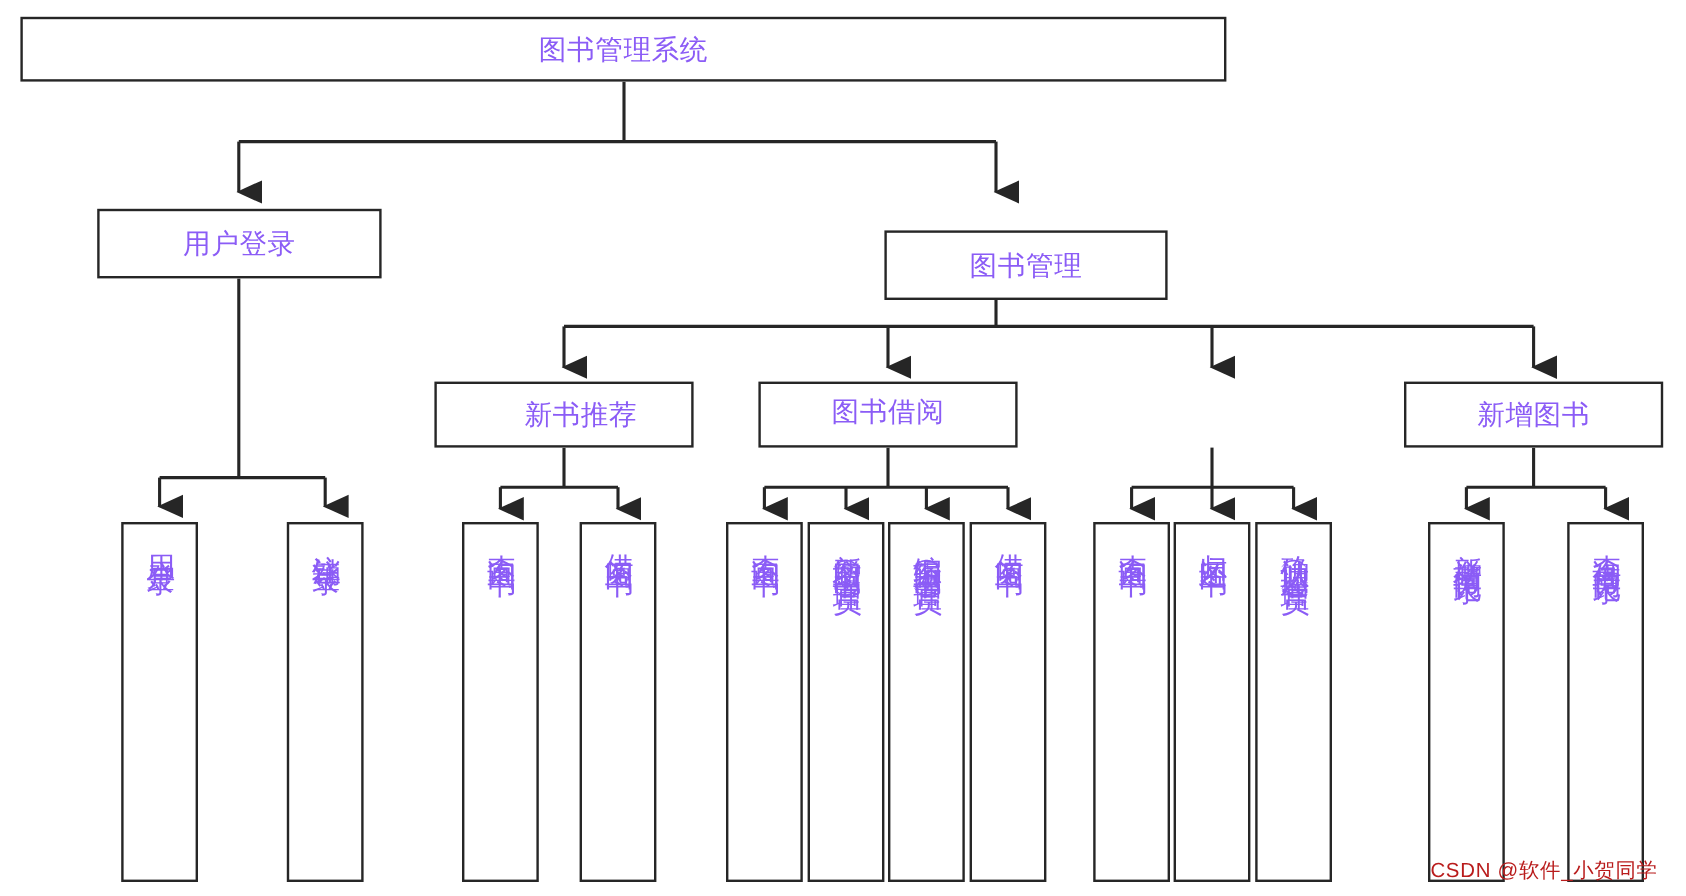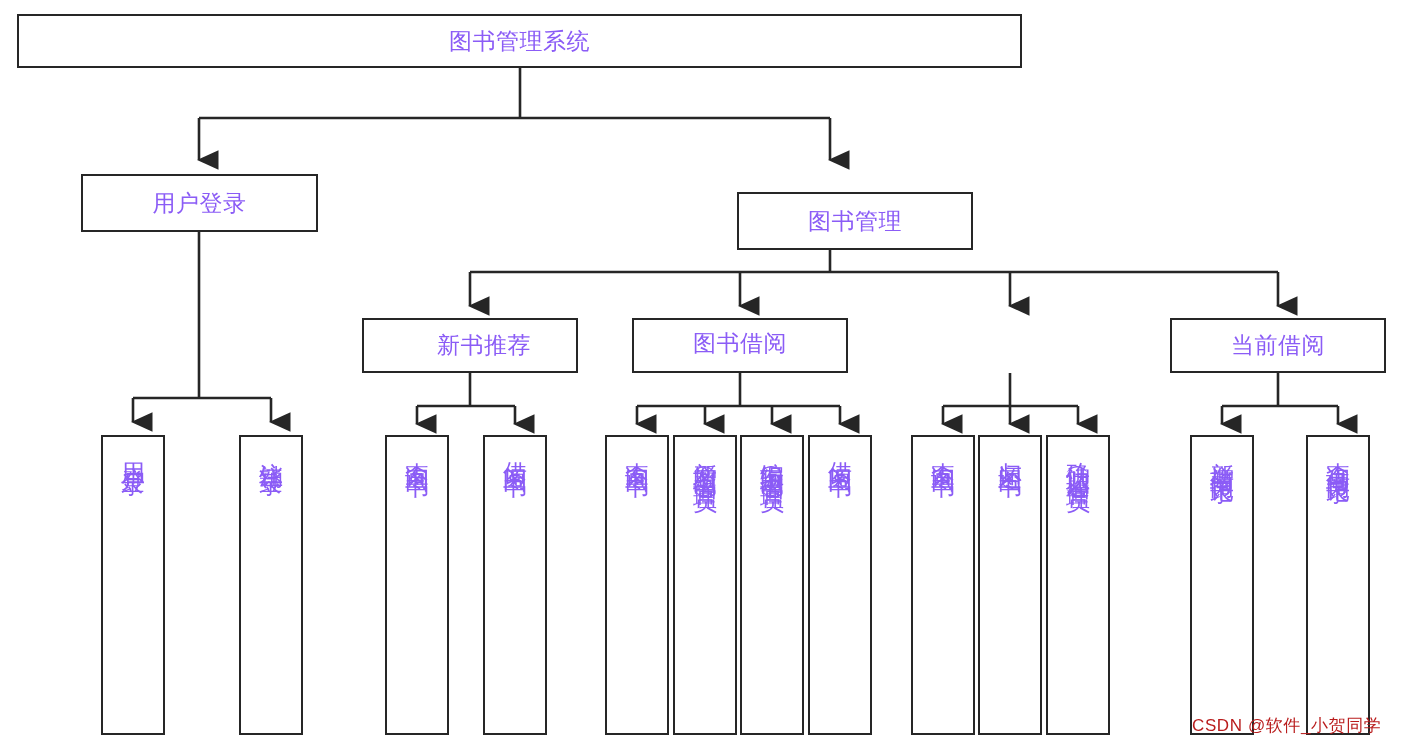--- a/index.html
+++ b/index.html
@@ -142,21 +142,21 @@
   <div class="node horiz" style="left:362px; top:318px; width:216px; height:55px;padding-left:28px;">
     <span class="label">新书推荐</span>
   </div>
 
   <div class="node horiz" style="left:632px; top:318px; width:216px; height:55px;font-family:Liberation Mono, monospace;">
     <span class="label">图书借阅</span>
   </div>
 
 
   <div class="node horiz" style="left:1170px; top:318px; width:216px; height:55px;">
-    <span class="label">当前借阅</span>
+    <span class="label">新增图书</span>
   </div>
 
   <div class="node vert" style="left:101px; top:435px; width:64px; height:300px;">
     <span class="label">用户登录</span>
   </div>
 
   <div class="node vert" style="left:239px; top:435px; width:64px; height:300px;">
     <span class="label">注销登录</span>
   </div>
 

